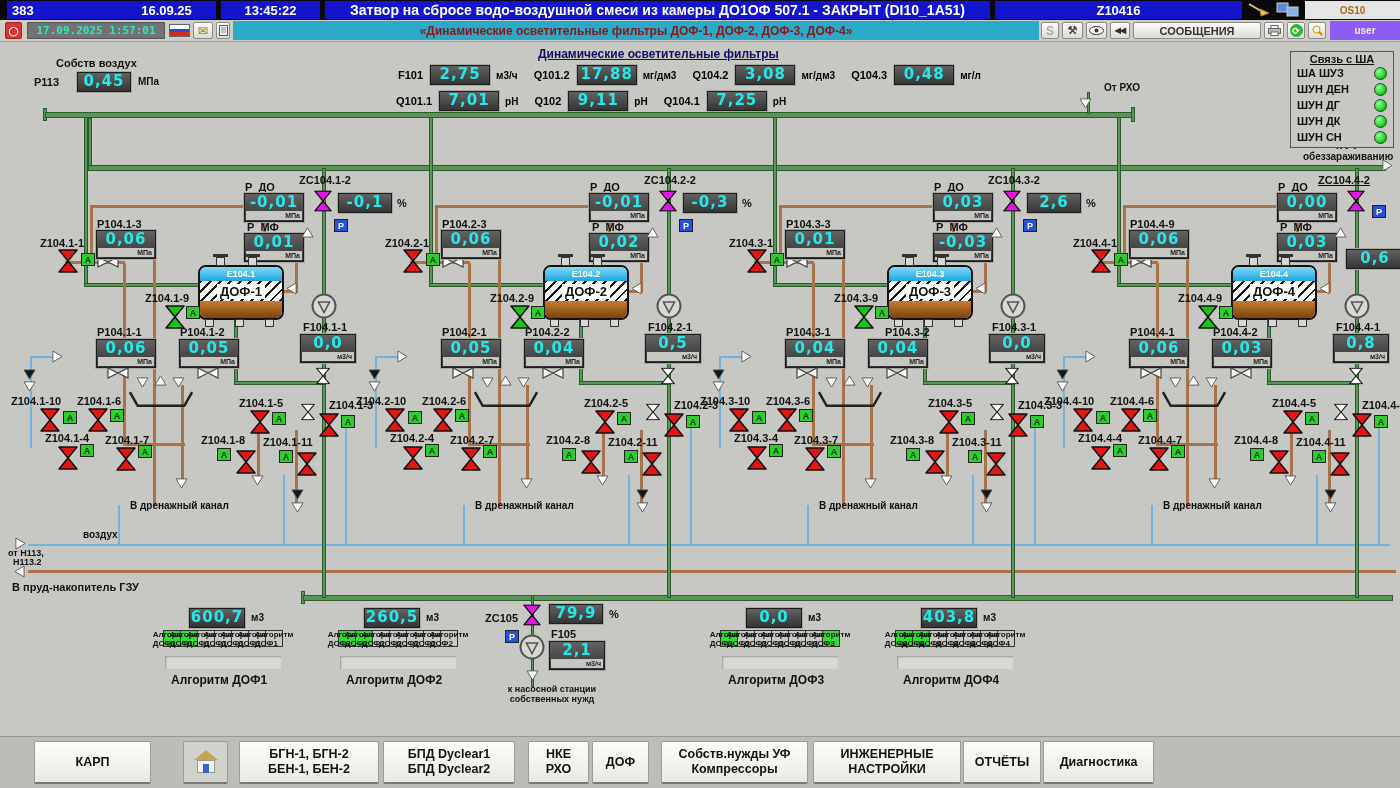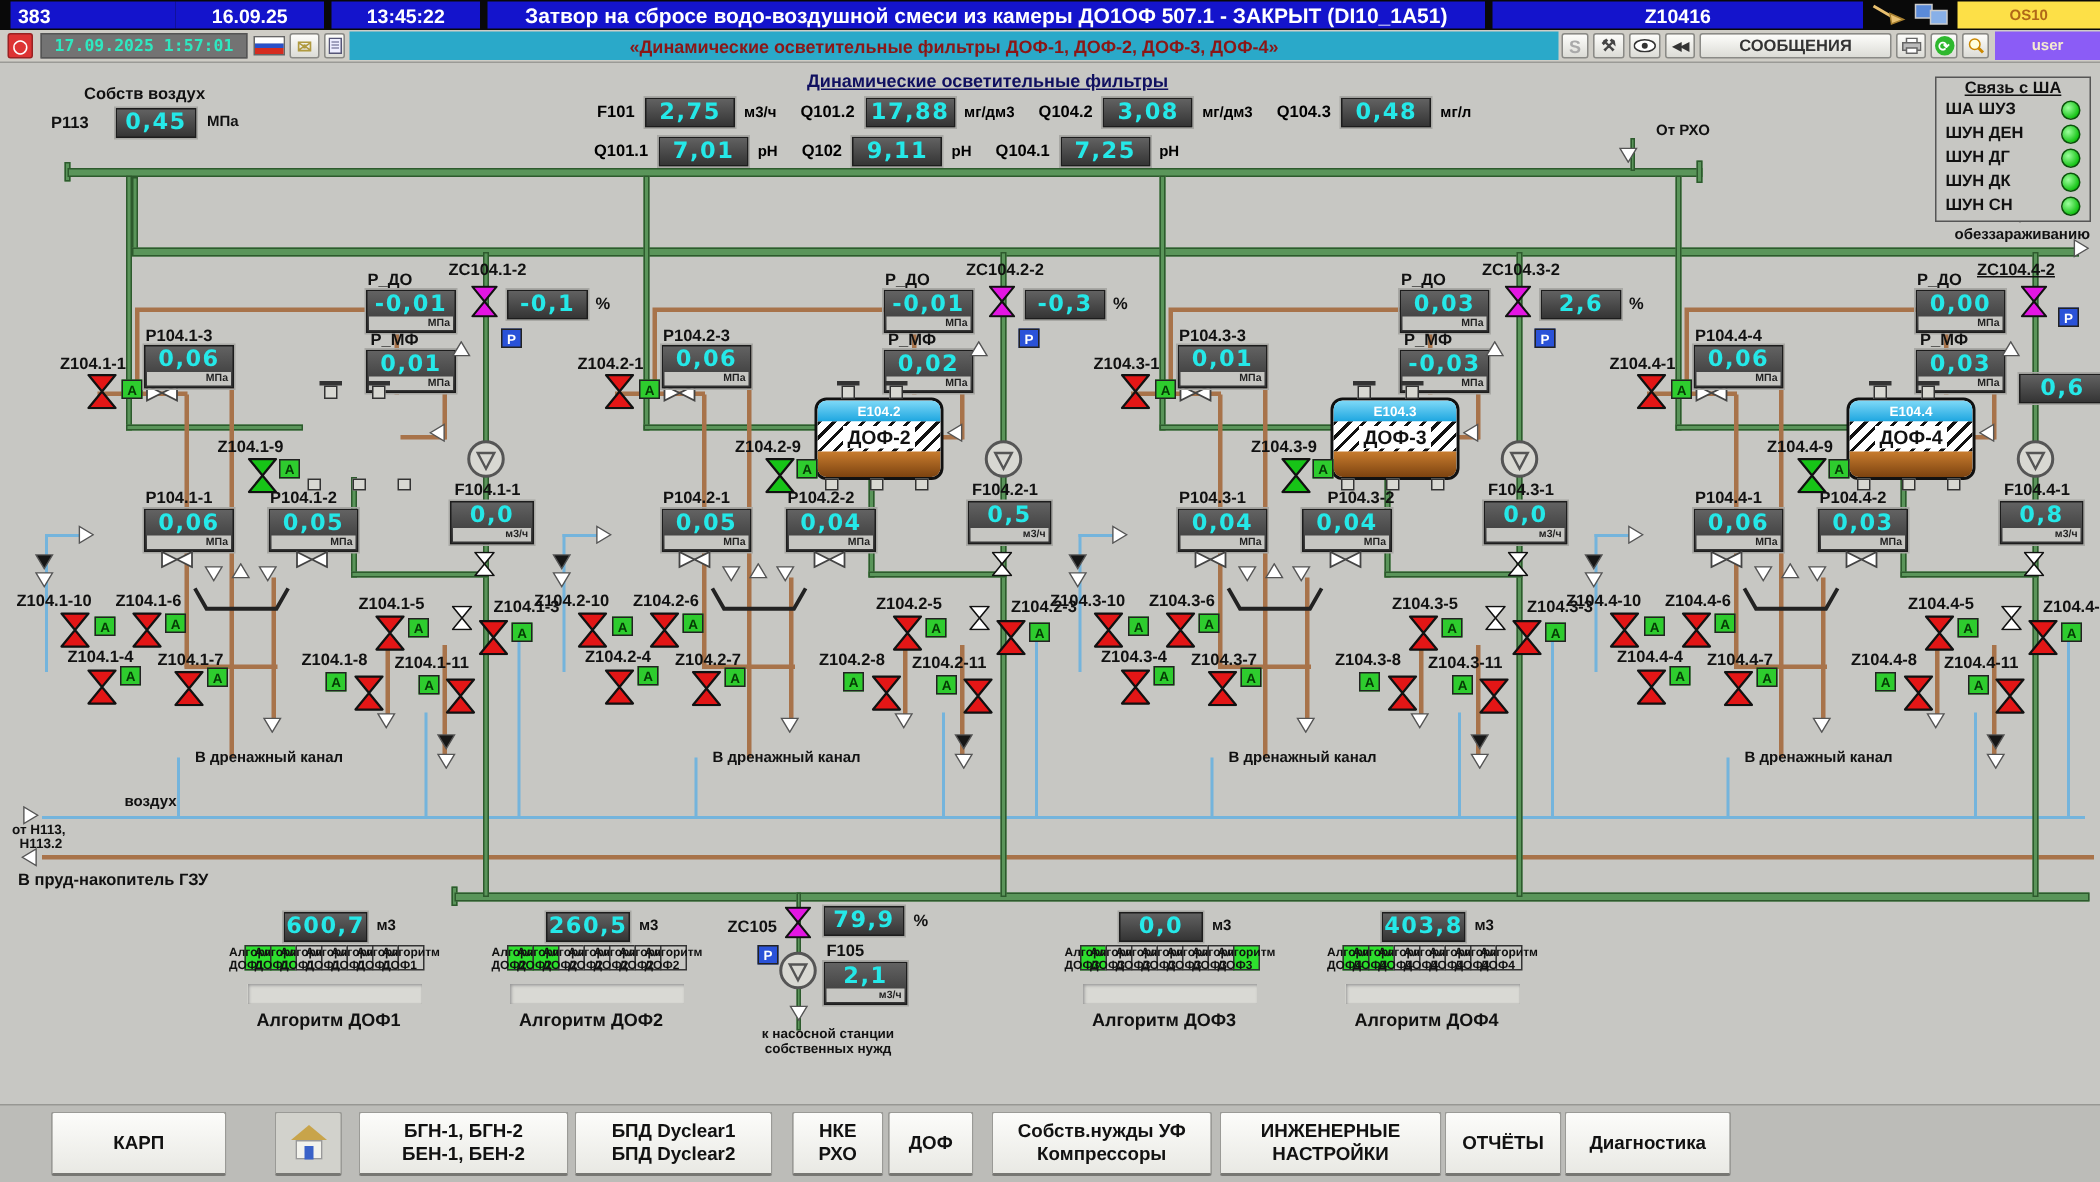--- a/index.html
+++ b/index.html
@@ -2,21 +2,21 @@
 <html><head>
 <meta charset="utf-8">
 <style>
   html,body{margin:0;padding:0;}
   body{width:1400px;height:788px;overflow:hidden;font-family:"Liberation Sans",sans-serif;background:#c7c7c3;}
   .stage{position:relative;width:1400px;height:788px;background:#c7c7c3;}
   
   .titlebar{position:absolute;left:0;top:0;width:1400px;height:20px;background:#090909;padding-left:12px;}
   .tseg{position:absolute;top:1px;height:18px;background:#1414cc;color:#fff;font:bold 13px "Liberation Sans",sans-serif;
         display:flex;align-items:center;justify-content:center;white-space:nowrap;overflow:hidden;}
-  .os-box{position:absolute;top:1px;height:18px;background:#fde047;color:#b06818;font:bold 10px "Liberation Sans",sans-serif;
+  .os-box{position:absolute;top:1px;height:18px;background:#e5e5e5;color:#b06818;font:bold 10px "Liberation Sans",sans-serif;
         display:flex;align-items:center;justify-content:center;}
   
   .toolbar{position:absolute;left:0;top:20px;width:1400px;height:21px;background:#cfcdc6;border-bottom:1px solid #9a9a96;}
   .tbtn{position:absolute;top:2px;height:17px;background:linear-gradient(#fdfdfb,#dcdcd6);border:1px solid #8a8a86;border-radius:2px;
         box-sizing:border-box;display:flex;align-items:center;justify-content:center;font:bold 10px "Liberation Sans",sans-serif;color:#333;}
   .dtbox{position:absolute;left:27px;top:2px;width:138px;height:17px;background:#737373;border:1px solid #555;box-sizing:border-box;
         color:#2ee8c0;font:bold 11px "DejaVu Sans Mono",monospace;display:flex;align-items:center;justify-content:center;}
   .subtitle{position:absolute;left:233px;top:1px;width:806px;height:19px;background:#2aa9c9;color:#8b1616;
         font:bold 12px "Liberation Sans",sans-serif;display:flex;align-items:center;justify-content:center;}
   .userbox{position:absolute;left:1330px;top:1px;width:70px;height:19px;background:#8b5cf6;color:#f5ead0;
@@ -399,20 +399,27 @@
       <div class="display band" style="left:208px;top:57px;width:62px;">
         <span class="val">0,01</span>
           <span class="unit-band">МПа</span>
       </div>
       <div class="tri up" style="left:266px;top:52px;">
           <svg>
             <use href="#sym-tri"></use>
           </svg>
         </div>
 
+      <div class="vessel" style="left:163px;top:90px;">
+        <div class="v-top">E104.1</div>
+        <div class="v-mid">
+            <span class="v-name">ДОФ-1</span>
+          </div>
+        <div class="v-bot"></div>
+      </div>
       <div class="v-noz" style="left:181px;top:82px;"></div>
       <div class="v-cap" style="left:178px;top:79px;"></div>
       <div class="v-noz" style="left:213px;top:82px;"></div>
       <div class="v-cap" style="left:210px;top:79px;"></div>
       <div class="v-leg" style="left:170px;top:144px;"></div>
       <div class="v-leg" style="left:200px;top:144px;"></div>
       <div class="v-leg" style="left:230px;top:144px;"></div>
       <div class="tri left" style="left:250px;top:108px;">
           <svg>
             <use href="#sym-tri"></use>
@@ -1140,21 +1147,21 @@
             <use href="#sym-valve"></use>
           </svg>
         </div>
       <div class="badge a" style="left:46px;top:78px;">A</div>
       <div class="manual" style="left:62px;top:81px;">
           <svg>
             <use href="#sym-manual"></use>
           </svg>
         </div>
 
-      <div class="lbl" style="left:62px;top:43px;">P104.4-4</div>
+      <div class="lbl" style="left:62px;top:43px;">P104.4-9</div>
       <div class="display band" style="left:60px;top:54px;width:62px;">
         <span class="val">0,06</span>
           <span class="unit-band">МПа</span>
       </div>
 
       <div class="lbl" style="left:210px;top:6px;">Р_ДО</div>
       <div class="display band" style="left:208px;top:17px;width:62px;">
         <span class="val">0,00</span>
           <span class="unit-band">МПа</span>
       </div>

